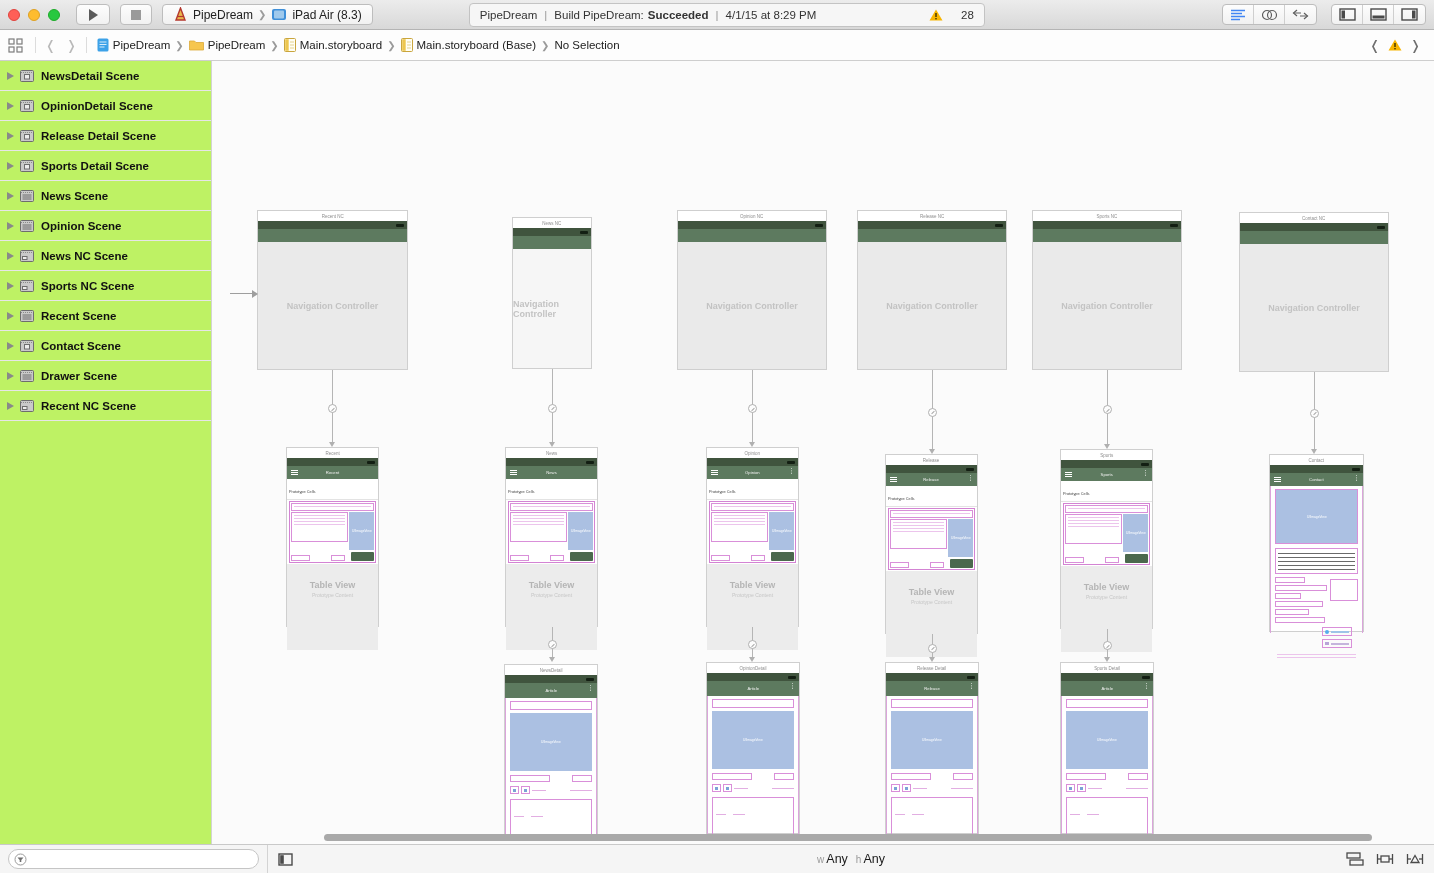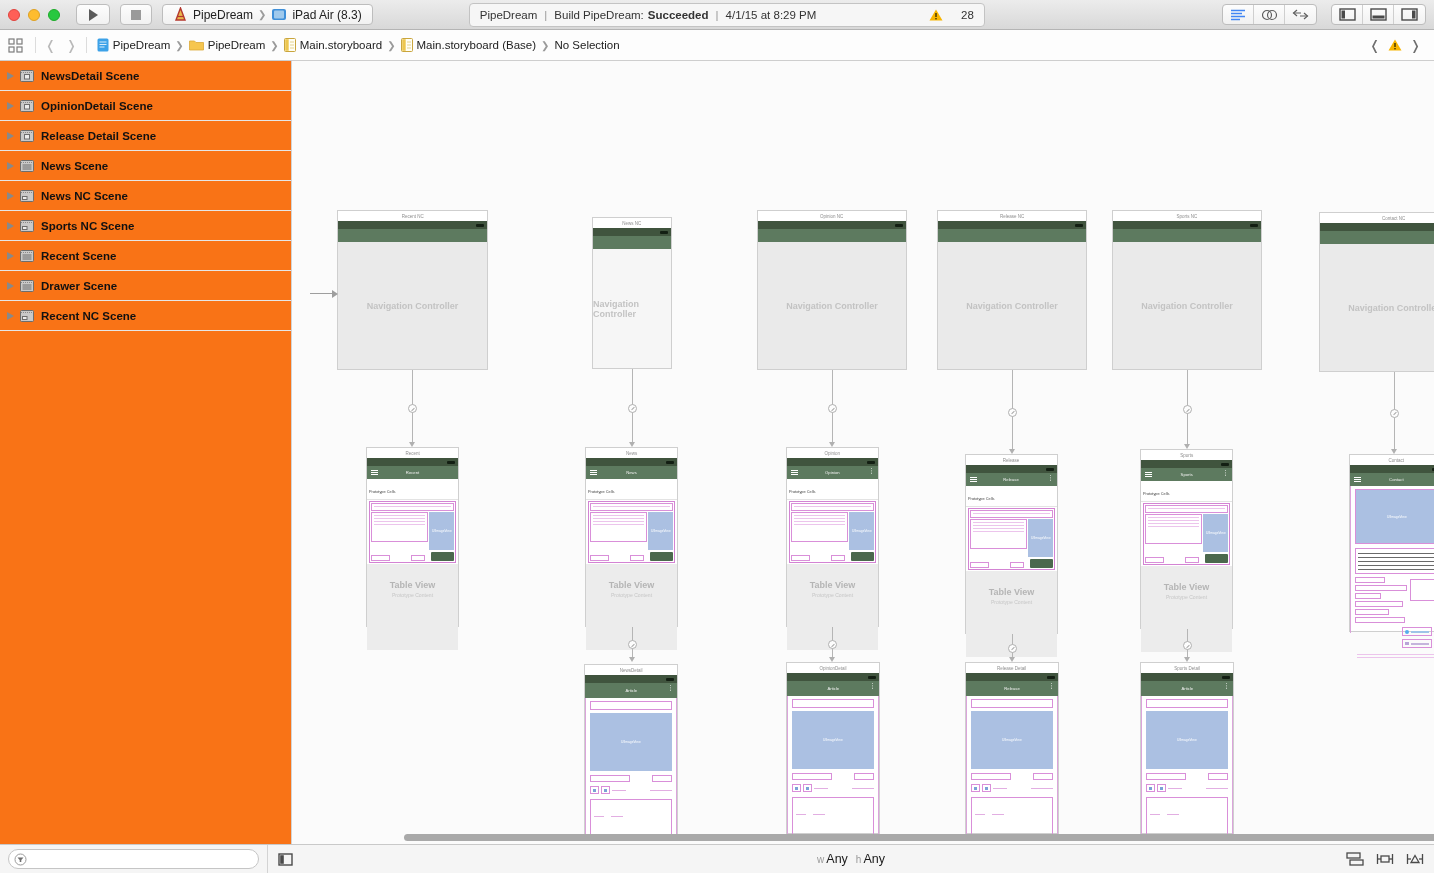--- a/index.html
+++ b/index.html
@@ -42,21 +42,21 @@
     display:flex; align-items:center; padding:0 8px; font-size:11.5px; color:#222; }
   .jb-icon { color:#7c7c7c; margin-right:8px; display:flex; }
   .jb-nav { color:#b9b9b9; font-size:13px; margin:0 5px; }
   .jb-div { width:1px; height:16px; background:#dcdcdc; margin:0 4px; }
   .crumbs { display:flex; align-items:center; gap:5px; margin-left:6px; }
   .crumb { display:flex; align-items:center; gap:4px; }
   .jump-right { margin-left:auto; display:flex; align-items:center; gap:3px; }
 
   
   .main { display:flex; height:783px; }
-  .sidebar { width:292px; border-right:1px solid #d3d3d3; background:#f97316;
+  .sidebar { width:212px; border-right:1px solid #d3d3d3; background:#bef264;
     overflow:hidden; }
   .scene-row { height:30px; display:flex; align-items:center; padding-left:7px;
     border-bottom:1px solid #e6e6e6; }
   .disc { width:0; height:0; border-left:7px solid #898989; border-top:4.5px solid transparent;
     border-bottom:4.5px solid transparent; margin-right:6px; }
   .scene-label { font-size:11.5px; font-weight:bold; color:#111; margin-left:7px; }
 
   .canvas { position:relative; flex:1; background:#fbfbfb; overflow:hidden; }
 
   
@@ -326,65 +326,102 @@
             </svg>
           </span>
           <span class="scene-label">Release Detail Scene</span>
         </div>
         <div class="scene-row">
           <div class="disc"></div>
           <span style="display:flex">
             <svg width="14" height="12" viewBox="0 0 14 12">
               <rect x="0.5" y="0.5" width="13" height="11" rx="1" fill="#c9c9c9" stroke="#6d6d6d"></rect>
               <line x1="1" y1="2.5" x2="13" y2="2.5" stroke="#8a8a8a" stroke-dasharray="1,1"></line>
+              <rect x="4.5" y="4.5" width="5" height="4.5" fill="#ececec" stroke="#6d6d6d"></rect>
+            </svg>
+          </span>
+          <span class="scene-label">Sports Detail Scene</span>
+        </div>
+        <div class="scene-row">
+          <div class="disc"></div>
+          <span style="display:flex">
+            <svg width="14" height="12" viewBox="0 0 14 12">
+              <rect x="0.5" y="0.5" width="13" height="11" rx="1" fill="#c9c9c9" stroke="#6d6d6d"></rect>
+              <line x1="1" y1="2.5" x2="13" y2="2.5" stroke="#8a8a8a" stroke-dasharray="1,1"></line>
               <g stroke="#6d6d6d" stroke-width="1">
                 <line x1="2.5" y1="5" x2="11.5" y2="5"></line>
                 <line x1="2.5" y1="7" x2="11.5" y2="7"></line>
                 <line x1="2.5" y1="9" x2="11.5" y2="9"></line>
               </g>
             </svg>
           </span>
           <span class="scene-label">News Scene</span>
         </div>
         <div class="scene-row">
           <div class="disc"></div>
           <span style="display:flex">
             <svg width="14" height="12" viewBox="0 0 14 12">
               <rect x="0.5" y="0.5" width="13" height="11" rx="1" fill="#c9c9c9" stroke="#6d6d6d"></rect>
               <line x1="1" y1="2.5" x2="13" y2="2.5" stroke="#8a8a8a" stroke-dasharray="1,1"></line>
-              <rect x="2.5" y="6.5" width="4.5" height="3" fill="#ececec" stroke="#6d6d6d"></rect>
-            </svg>
-          </span>
-          <span class="scene-label">News NC Scene</span>
-        </div>
-        <div class="scene-row">
-          <div class="disc"></div>
-          <span style="display:flex">
-            <svg width="14" height="12" viewBox="0 0 14 12">
-              <rect x="0.5" y="0.5" width="13" height="11" rx="1" fill="#c9c9c9" stroke="#6d6d6d"></rect>
-              <line x1="1" y1="2.5" x2="13" y2="2.5" stroke="#8a8a8a" stroke-dasharray="1,1"></line>
-              <rect x="2.5" y="6.5" width="4.5" height="3" fill="#ececec" stroke="#6d6d6d"></rect>
-            </svg>
-          </span>
-          <span class="scene-label">Sports NC Scene</span>
-        </div>
-        <div class="scene-row">
-          <div class="disc"></div>
-          <span style="display:flex">
-            <svg width="14" height="12" viewBox="0 0 14 12">
-              <rect x="0.5" y="0.5" width="13" height="11" rx="1" fill="#c9c9c9" stroke="#6d6d6d"></rect>
-              <line x1="1" y1="2.5" x2="13" y2="2.5" stroke="#8a8a8a" stroke-dasharray="1,1"></line>
               <g stroke="#6d6d6d" stroke-width="1">
                 <line x1="2.5" y1="5" x2="11.5" y2="5"></line>
                 <line x1="2.5" y1="7" x2="11.5" y2="7"></line>
                 <line x1="2.5" y1="9" x2="11.5" y2="9"></line>
               </g>
             </svg>
           </span>
+          <span class="scene-label">Opinion Scene</span>
+        </div>
+        <div class="scene-row">
+          <div class="disc"></div>
+          <span style="display:flex">
+            <svg width="14" height="12" viewBox="0 0 14 12">
+              <rect x="0.5" y="0.5" width="13" height="11" rx="1" fill="#c9c9c9" stroke="#6d6d6d"></rect>
+              <line x1="1" y1="2.5" x2="13" y2="2.5" stroke="#8a8a8a" stroke-dasharray="1,1"></line>
+              <rect x="2.5" y="6.5" width="4.5" height="3" fill="#ececec" stroke="#6d6d6d"></rect>
+            </svg>
+          </span>
+          <span class="scene-label">News NC Scene</span>
+        </div>
+        <div class="scene-row">
+          <div class="disc"></div>
+          <span style="display:flex">
+            <svg width="14" height="12" viewBox="0 0 14 12">
+              <rect x="0.5" y="0.5" width="13" height="11" rx="1" fill="#c9c9c9" stroke="#6d6d6d"></rect>
+              <line x1="1" y1="2.5" x2="13" y2="2.5" stroke="#8a8a8a" stroke-dasharray="1,1"></line>
+              <rect x="2.5" y="6.5" width="4.5" height="3" fill="#ececec" stroke="#6d6d6d"></rect>
+            </svg>
+          </span>
+          <span class="scene-label">Sports NC Scene</span>
+        </div>
+        <div class="scene-row">
+          <div class="disc"></div>
+          <span style="display:flex">
+            <svg width="14" height="12" viewBox="0 0 14 12">
+              <rect x="0.5" y="0.5" width="13" height="11" rx="1" fill="#c9c9c9" stroke="#6d6d6d"></rect>
+              <line x1="1" y1="2.5" x2="13" y2="2.5" stroke="#8a8a8a" stroke-dasharray="1,1"></line>
+              <g stroke="#6d6d6d" stroke-width="1">
+                <line x1="2.5" y1="5" x2="11.5" y2="5"></line>
+                <line x1="2.5" y1="7" x2="11.5" y2="7"></line>
+                <line x1="2.5" y1="9" x2="11.5" y2="9"></line>
+              </g>
+            </svg>
+          </span>
           <span class="scene-label">Recent Scene</span>
+        </div>
+        <div class="scene-row">
+          <div class="disc"></div>
+          <span style="display:flex">
+            <svg width="14" height="12" viewBox="0 0 14 12">
+              <rect x="0.5" y="0.5" width="13" height="11" rx="1" fill="#c9c9c9" stroke="#6d6d6d"></rect>
+              <line x1="1" y1="2.5" x2="13" y2="2.5" stroke="#8a8a8a" stroke-dasharray="1,1"></line>
+              <rect x="4.5" y="4.5" width="5" height="4.5" fill="#ececec" stroke="#6d6d6d"></rect>
+            </svg>
+          </span>
+          <span class="scene-label">Contact Scene</span>
         </div>
         <div class="scene-row">
           <div class="disc"></div>
           <span style="display:flex">
             <svg width="14" height="12" viewBox="0 0 14 12">
               <rect x="0.5" y="0.5" width="13" height="11" rx="1" fill="#c9c9c9" stroke="#6d6d6d"></rect>
               <line x1="1" y1="2.5" x2="13" y2="2.5" stroke="#8a8a8a" stroke-dasharray="1,1"></line>
               <g stroke="#6d6d6d" stroke-width="1">
                 <line x1="2.5" y1="5" x2="11.5" y2="5"></line>
                 <line x1="2.5" y1="7" x2="11.5" y2="7"></line>

